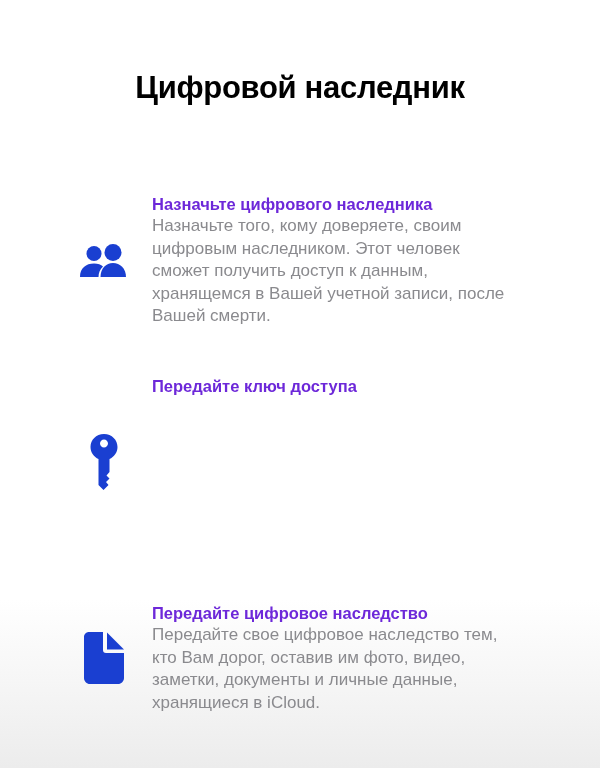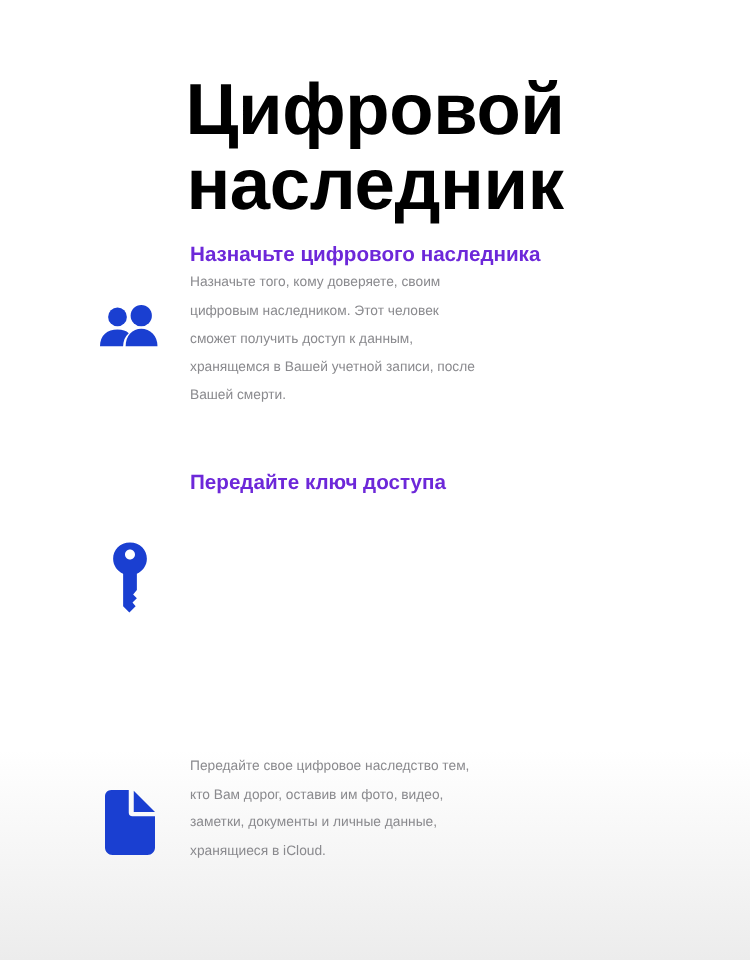--- a/index.html
+++ b/index.html
@@ -15,21 +15,21 @@
       position: relative;
     }
     .page-title {
       position: absolute;
       top: 58px;
       left: 0;
       width: 600px;
       text-align: center;
       font-family: "Liberation Sans", sans-serif;
       font-weight: bold;
-      font-size: 58px;
+      font-size: 31px;
       letter-spacing: -0.3px;
       color: #000;
       margin: 0;
       line-height: 60px;
     }
     .feature {
       position: absolute;
       left: 0;
       width: 600px;
     }
@@ -49,21 +49,21 @@
     .feature .heading {
       font-family: "Liberation Sans", sans-serif;
       font-weight: bold;
       font-size: 16.5px;
       color: #6d28d9;
       line-height: 22px;
       margin: 0;
     }
     .feature .body {
       font-family: "Liberation Sans", sans-serif;
-      font-size: 11px;
+      font-size: 17px;
       color: #8a8a8e;
       line-height: 22.5px;
       margin: 0;
       white-space: pre-line;
     }
   </style>
 </head>
 <body>
 
 <h1 class="page-title">Цифровой наследник</h1>
@@ -99,18 +99,19 @@
 </div>
 
 <div class="feature" style="top:602px;">
   <div class="icon" style="top:30px; height:52px;">
     <svg width="40" height="52" viewBox="0 0 40 52">
       <path d="M5 0 L19 0 L19 18 C19 20 20 21 22 21 L40 21 L40 46 C40 49.3 37.3 52 34 52 L6 52 C2.7 52 0 49.3 0 46 L0 5 C0 2.2 2.2 0 5 0 Z" fill="#1a3fd1"></path>
       <path d="M23 0.5 L40 17.5 L23 17.5 Z" fill="#1a3fd1"></path>
     </svg>
   </div>
   <div class="text">
+    <p class="heading">Передайте цифровое наследство</p>
     <p class="body">Передайте свое цифровое наследство тем,
 кто Вам дорог, оставив им фото, видео,
 заметки, документы и личные данные,
 хранящиеся в iCloud.</p>
   </div>
 </div>
 
 </body></html>

